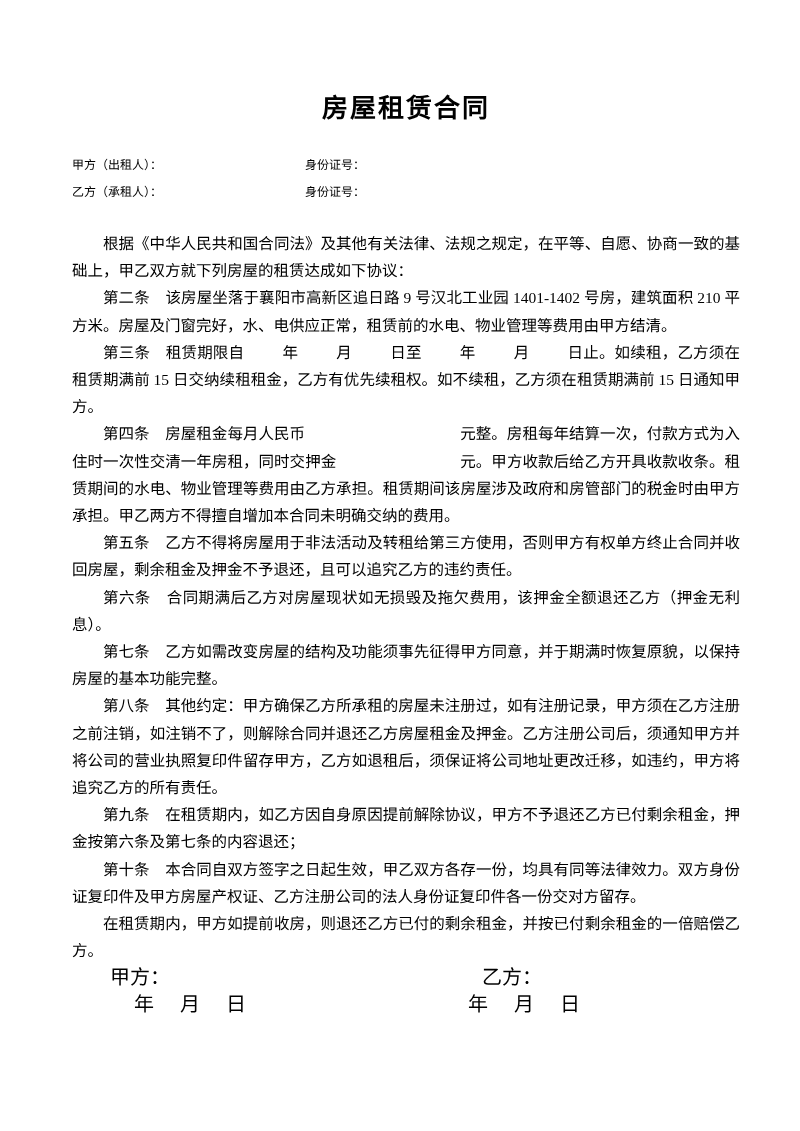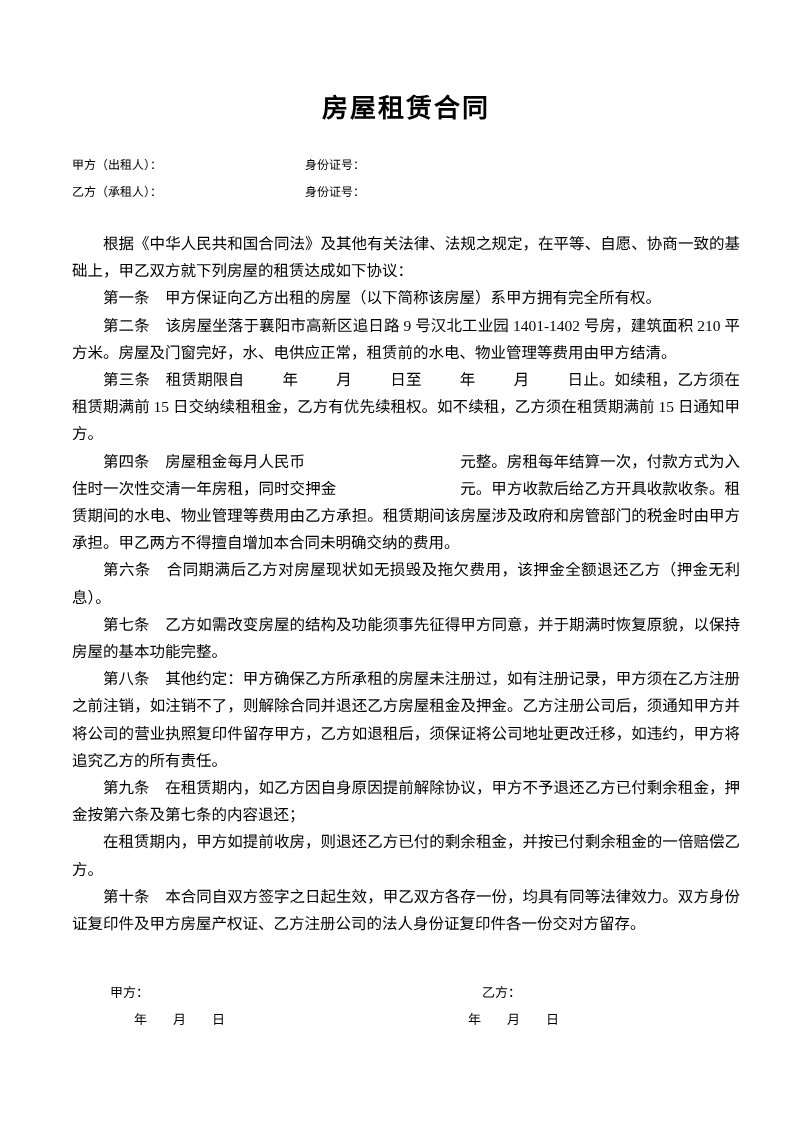--- a/index.html
+++ b/index.html
@@ -68,24 +68,23 @@
     word-break: break-all;
   }
   .para.first-para {
     margin-top: 24px;
   }
   .blank-sm { display: inline-block; width: 38px; }
   .blank-lg { display: inline-block; width: 124px; }
   .blank-xl { display: inline-block; width: 155px; }
 
   .sign-block {
-    margin-top: 42px;
     position: relative;
     height: 62px;
-    font-size: 13px;
+    font-size: 20px;
   }
   .sign-col {
     position: absolute;
     top: 0;
   }
   .sign-col.left  { left: 38px; }
   .sign-col.right { left: 372px; text-align: center; }
   .sign-name {
     line-height: 27px;
     white-space: nowrap;
@@ -111,30 +110,30 @@
         <span class="party-id">身份证号：</span>
       </div>
       <div class="party-row">
         <span class="party-label">乙方（承租人）：</span>
         <span class="party-id">身份证号：</span>
       </div>
     </div>
 
     <p class="para first-para">根据《中华人民共和国合同法》及其他有关法律、法规之规定，在平等、自愿、协商一致的基础上，甲乙双方就下列房屋的租赁达成如下协议：</p>
 
-    <p class="para"><span>第一条　</span><span>甲方保证向乙方出租的房屋（以下简称该房屋）系甲方拥有完全所有权。</span></p>
     <p class="para"><span>第二条　</span><span>该房屋坐落于襄阳市高新区追日路 9 号汉北工业园 1401-1402 号房，建筑面积 210 平方米。房屋及门窗完好，水、电供应正常，租赁前的水电、物业管理等费用由甲方结清。</span></p>
     <p class="para"><span>第三条　</span><span>租赁期限自</span><span class="blank-sm">&nbsp;</span><span>年</span><span class="blank-sm">&nbsp;</span><span>月</span><span class="blank-sm">&nbsp;</span><span>日至</span><span class="blank-sm">&nbsp;</span><span>年</span><span class="blank-sm">&nbsp;</span><span>月</span><span class="blank-sm">&nbsp;</span><span>日止。如续租，乙方须在租赁期满前 15 日交纳续租租金，乙方有优先续租权。如不续租，乙方须在租赁期满前 15 日通知甲方。</span></p>
     <p class="para"><span>第四条　</span><span>房屋租金每月人民币</span><span class="blank-xl">&nbsp;</span><span>元整。房租每年结算一次，付款方式为入住时一次性交清一年房租，同时交押金</span><span class="blank-lg">&nbsp;</span><span>元。甲方收款后给乙方开具收款收条。租赁期间的水电、物业管理等费用由乙方承担。租赁期间该房屋涉及政府和房管部门的税金时由甲方承担。甲乙两方不得擅自增加本合同未明确交纳的费用。</span></p>
+    <p class="para"><span>第五条　</span><span>乙方不得将房屋用于非法活动及转租给第三方使用，否则甲方有权单方终止合同并收回房屋，剩余租金及押金不予退还，且可以追究乙方的违约责任。</span></p>
     <p class="para"><span>第六条　</span><span>合同期满后乙方对房屋现状如无损毁及拖欠费用，该押金全额退还乙方（押金无利息）。</span></p>
     <p class="para"><span>第七条　</span><span>乙方如需改变房屋的结构及功能须事先征得甲方同意，并于期满时恢复原貌，以保持房屋的基本功能完整。</span></p>
     <p class="para"><span>第八条　</span><span>其他约定：甲方确保乙方所承租的房屋未注册过，如有注册记录，甲方须在乙方注册之前注销，如注销不了，则解除合同并退还乙方房屋租金及押金。乙方注册公司后，须通知甲方并将公司的营业执照复印件留存甲方，乙方如退租后，须保证将公司地址更改迁移，如违约，甲方将追究乙方的所有责任。</span></p>
     <p class="para"><span>第九条　</span><span>在租赁期内，如乙方因自身原因提前解除协议，甲方不予退还乙方已付剩余租金，押金按第六条及第七条的内容退还；</span></p>
+    <p class="para"><span>第十条　</span><span>本合同自双方签字之日起生效，甲乙双方各存一份，均具有同等法律效力。双方身份证复印件及甲方房屋产权证、乙方注册公司的法人身份证复印件各一份交对方留存。</span></p>
     <p class="para"><span>在租赁期内，甲方如提前收房，则退还乙方已付的剩余租金，并按已付剩余租金的一倍赔偿乙方。</span></p>
-    <p class="para"><span>第十条　</span><span>本合同自双方签字之日起生效，甲乙双方各存一份，均具有同等法律效力。双方身份证复印件及甲方房屋产权证、乙方注册公司的法人身份证复印件各一份交对方留存。</span></p>
 
     <div class="sign-block">
       <div class="sign-col left">
         <div class="sign-name">甲方：</div>
         <div class="sign-date">
           <span>年</span><span class="gap"></span><span>月</span><span class="gap"></span><span>日</span>
         </div>
       </div>
       <div class="sign-col right">
         <div class="sign-name">乙方：</div>

